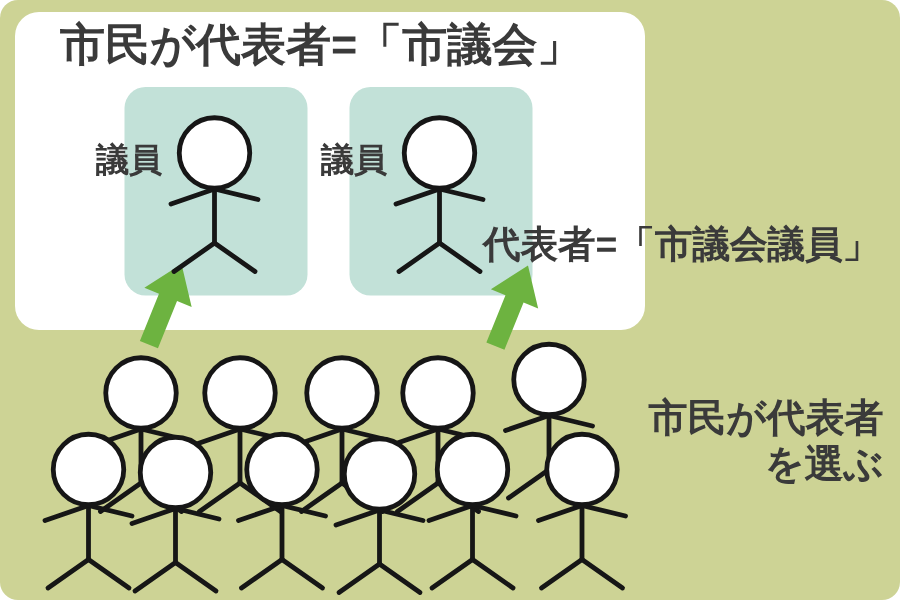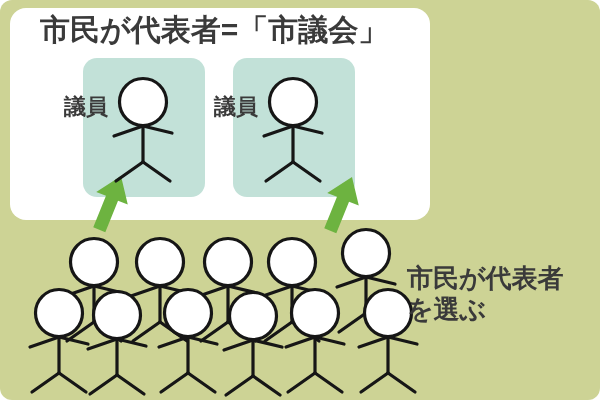--- a/index.html
+++ b/index.html
@@ -44,21 +44,21 @@
   .rep-label{
     position:absolute;left:322px;top:146px;
     font-size:25px;font-weight:600;
     color:var(--text-col,#3a3a3a);
     white-space:nowrap;z-index:5;
   }
   .citizens-label{
     position:absolute;left:407px;top:263px;
     width:182px;
     font-size:26px;font-weight:600;line-height:31px;
-    text-align:left;
+    text-align:right;
     color:var(--text-col,#3a3a3a);
     z-index:5;
   }
   svg.overlay{
     position:absolute;left:0;top:0;z-index:4;
     pointer-events:none;
   }
 </style>
 </head>
 <body>
@@ -68,20 +68,21 @@
   <div class="panel"></div>
 
   <div class="title">市民が代表者=「市議会」</div>
 
   <div class="member-box b1"></div>
   <div class="member-box b2"></div>
 
   <div class="member-label l1">議員</div>
   <div class="member-label l2">議員</div>
 
+  <div class="rep-label">代表者=「市議会議員」</div>
 
   <div class="citizens-label">
     <div>市民が代表者</div>
     <div>を選ぶ</div>
   </div>
 
   <svg class="overlay" width="600" height="400" viewBox="0 0 600 400">
       <polygon points="0,0 17,24 6.5,24 6.5,58 -6.5,58 -6.5,24 -17,24" fill="#6db340" transform="translate(121,176) rotate(22)"></polygon>
       <polygon points="0,0 17,24 6.5,24 6.5,58 -6.5,58 -6.5,24 -17,24" fill="#6db340" transform="translate(352,177) rotate(22)"></polygon>
       <g>

